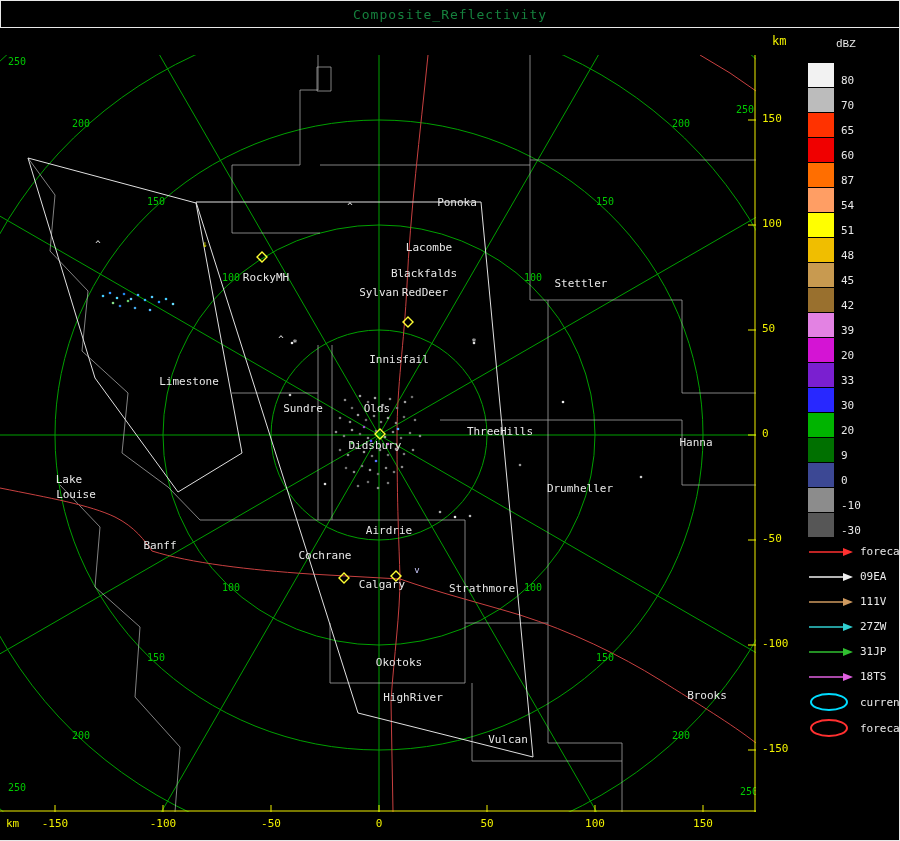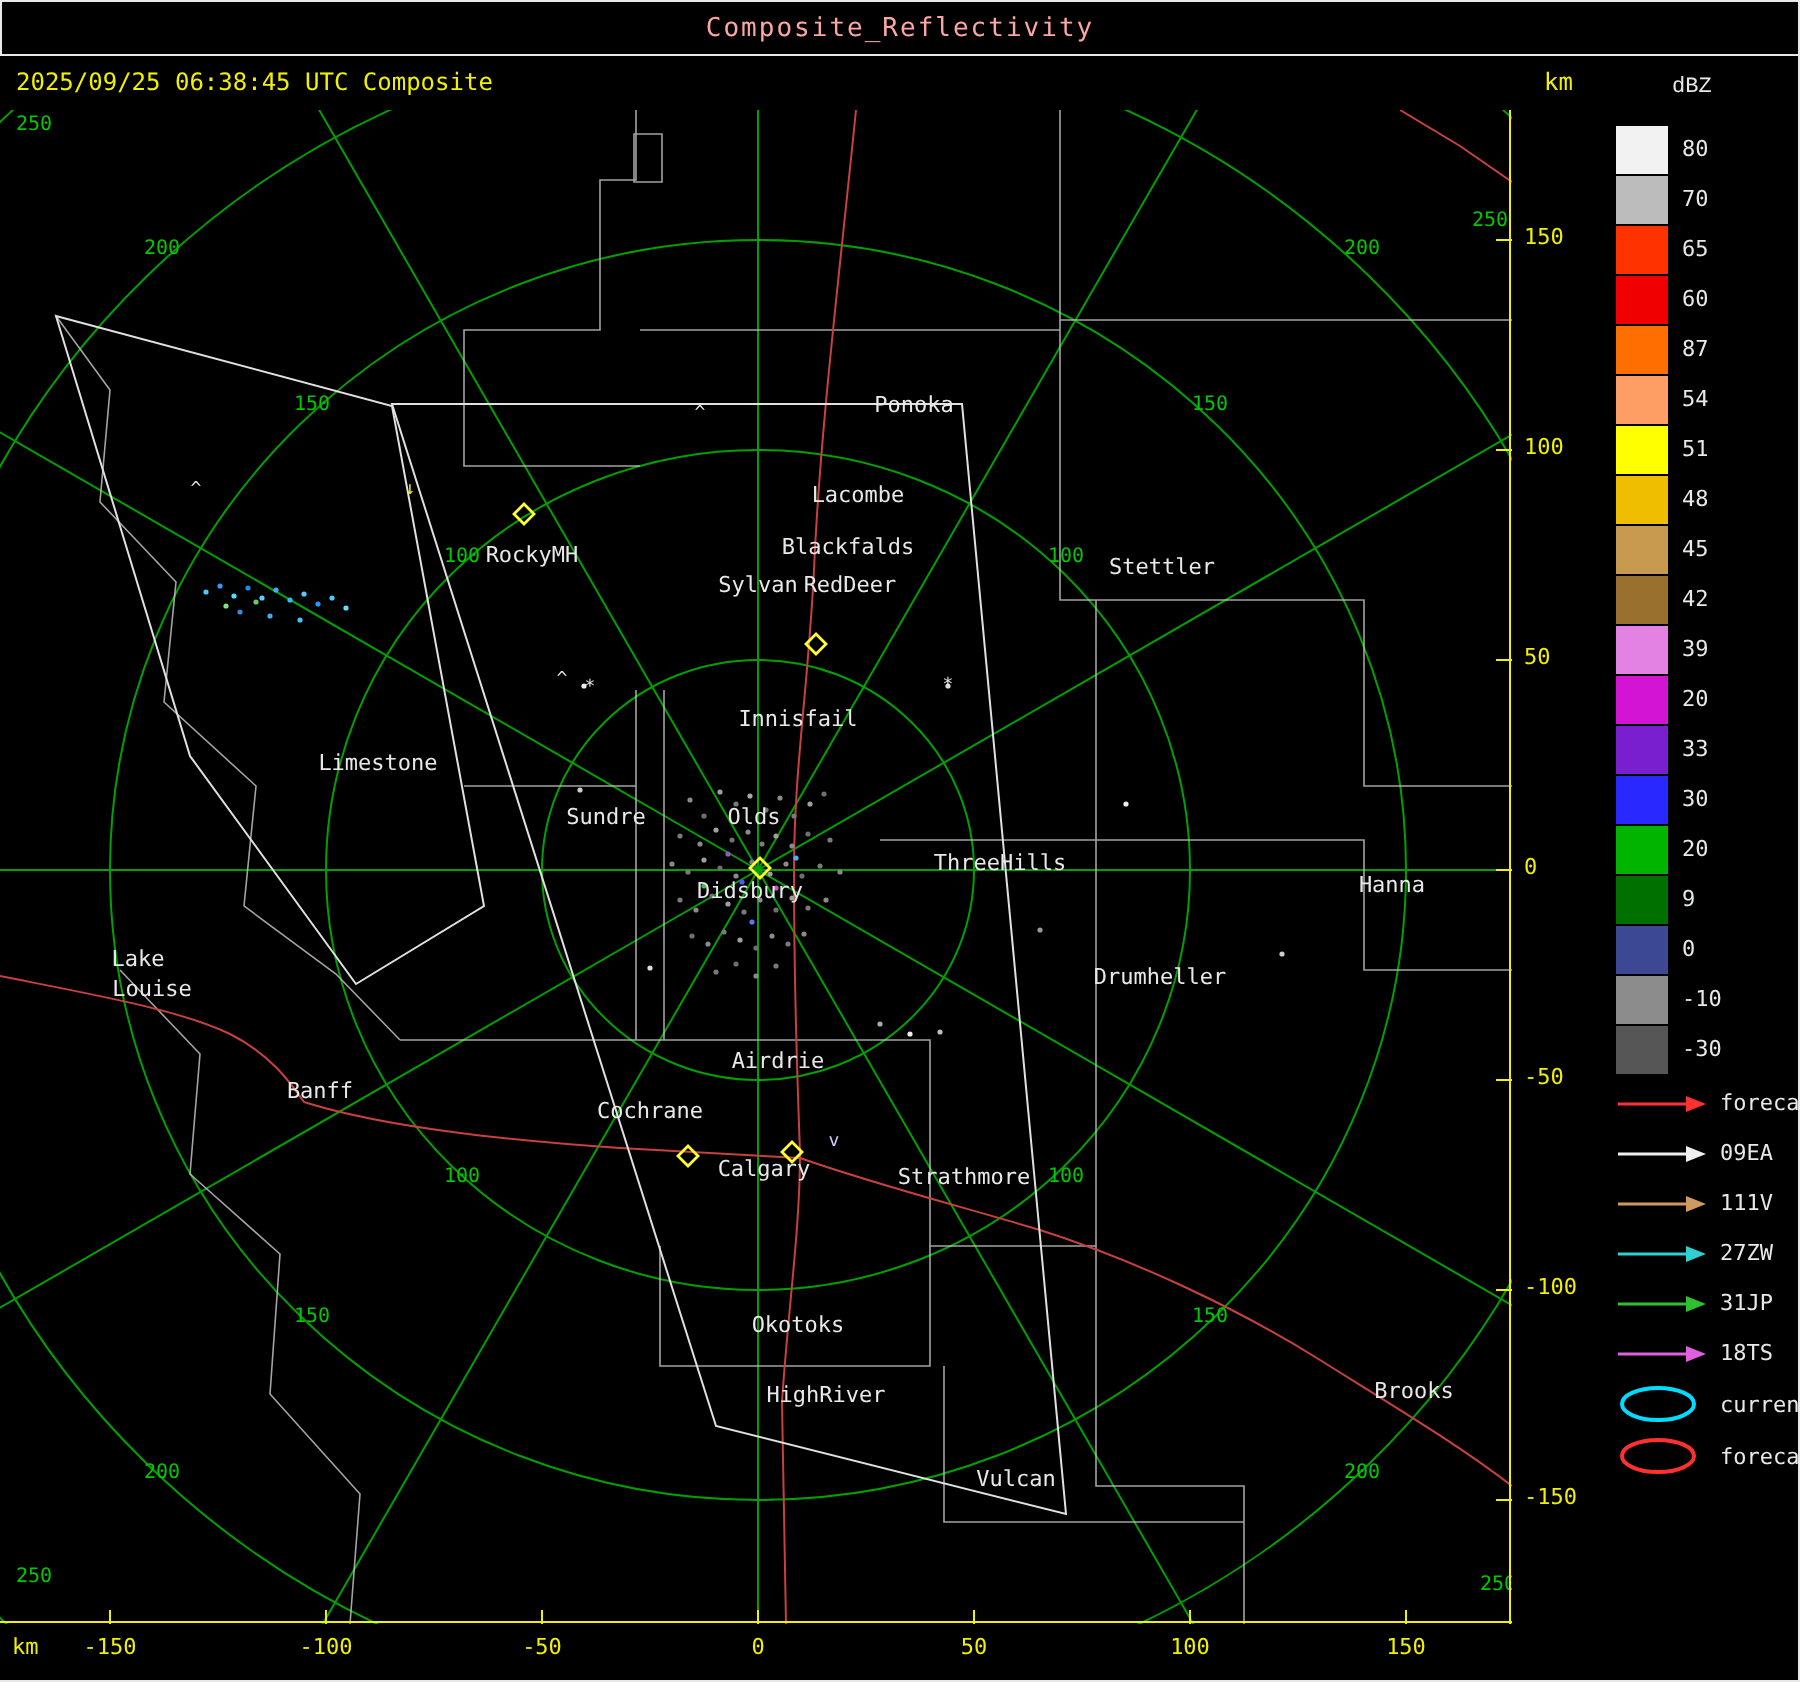--- a/index.html
+++ b/index.html
@@ -1,52 +1,51 @@
 <!DOCTYPE html>
 <html><head>
 <meta charset="utf-8">
 <style>
   *{margin:0;padding:0;box-sizing:border-box;}
   html,body{background:#000;width:900px;height:841px;}
   body{position:relative;font-family:"DejaVu Sans Mono",monospace;overflow:hidden;}
   .titlebar{position:absolute;left:0;top:0;width:900px;height:28px;border:1px solid #e8e8e8;
             display:flex;align-items:center;justify-content:center;background:#000;}
-  .title{color:#fca5a5;font-size:13px;letter-spacing:1px;}
+  .title{color:#15803d;font-size:13px;letter-spacing:1px;}
   .infobar{position:absolute;left:0;top:28px;width:900px;height:27px;}
   .timestamp{position:absolute;left:8px;top:6px;color:#f0f000;font-size:12px;}
   .unit-right{position:absolute;left:772px;top:6px;color:#f0f000;font-size:12px;}
   .plot{position:absolute;left:0;top:55px;width:832px;height:757px;}
   #map-svg{display:block;}
   #right-axis{position:absolute;left:760px;top:55px;width:38px;height:757px;}
   .ticky{position:absolute;left:2px;color:#f0f000;font-size:11px;}
   #bottom-axis{position:absolute;left:0;top:812px;width:800px;height:28px;}
   .tickx{position:absolute;top:5px;width:40px;text-align:center;color:#f0f000;font-size:11px;}
   .unit-bottom{position:absolute;left:6px;top:5px;color:#f0f000;font-size:11px;}
   .sidebar{position:absolute;left:800px;top:28px;width:100px;height:813px;background:#000;}
   .dbz{position:absolute;left:36px;top:10px;color:#e8e8e8;font-size:11px;font-family:Liberation Mono, monospace;}
   #colorbar{position:absolute;left:8px;top:34px;}
-  .cbrow{display:flex;height:25px;align-items:center;}
+  .cbrow{display:flex;height:25px;align-items:flex-end;}
   .cbswatch{width:26px;height:24px;}
   .cblabel{color:#e8e8e8;font-size:11px;margin-left:7px;}
   #legend{position:absolute;left:8px;top:511px;}
   .lgrow{display:flex;height:25px;align-items:center;}
   .lgrow.tall{height:26px;}
   .lglabel{color:#e8e8e8;font-size:11px;margin-left:6px;}
   .winborder-right{position:absolute;left:899px;top:0;width:1px;height:841px;background:#e8e8e8;}
   .winborder-bottom{position:absolute;left:0;top:840px;width:900px;height:1px;background:#e8e8e8;}
 </style>
 </head>
 <body>
 
 <div class="titlebar">
   <span class="title">Composite_Reflectivity</span>
 </div>
 
 <div class="infobar">
-  <span class="timestamp">2025/09/25 06:38:45 UTC Composite</span>
   <span class="unit-right">km</span>
 </div>
 
 <div class="plot">
   <svg id="map-svg" width="756" height="757" viewBox="0 0 756 757">
       <g stroke="#00a000" fill="none" stroke-width="1">
         <ellipse cx="379" cy="380" rx="108" ry="105"></ellipse>
         <ellipse cx="379" cy="380" rx="216" ry="210"></ellipse>
         <ellipse cx="379" cy="380" rx="324" ry="315"></ellipse>
         <ellipse cx="379" cy="380" rx="432" ry="420"></ellipse>

